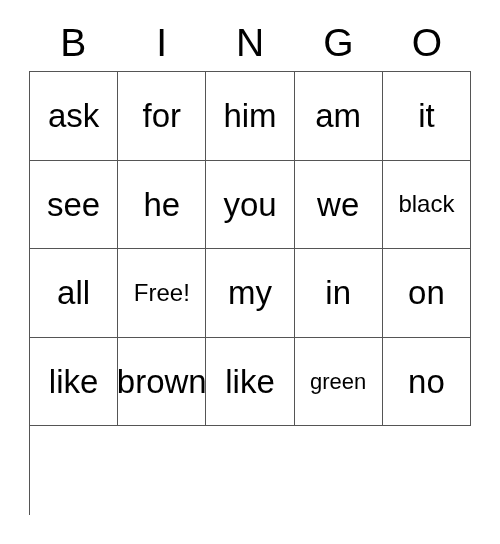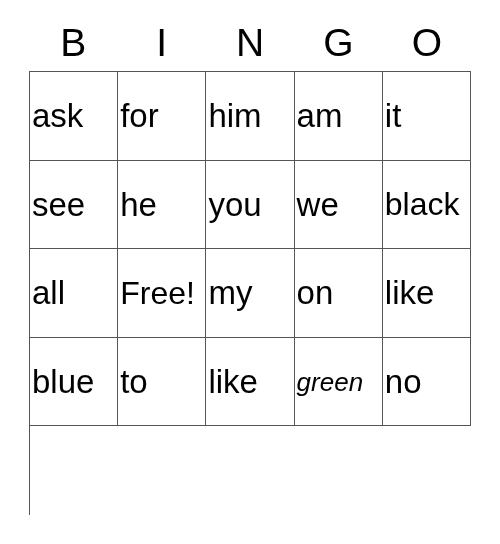--- a/index.html
+++ b/index.html
@@ -47,34 +47,34 @@
     grid-template-rows: repeat(5, 88.6px);
     border-top: 1px solid #555555;
     border-left: 1px solid #555555;
     box-sizing: border-box;
   }
   .cell {
     border-right: 1px solid #555555;
     border-bottom: 1px solid #555555;
     display: flex;
     align-items: center;
-    justify-content: flex-start;
+    justify-content: center;
     box-sizing: border-box;
     overflow: hidden;
     padding: 0 2px;
   }
   .cell-text {
     font-size: 33px;
     line-height: 1;
     white-space: nowrap;
     color: #000000;
   }
   
-  .cell-text.size-md { font-size: 32px; }
-  .cell-text.size-sm { font-size: 26px; font-style: italic; }
+  .cell-text.size-md { font-size: 24px; }
+  .cell-text.size-sm { font-size: 22px; }
 </style>
 </head>
 <body>
 
 <div id="bingo-card">
 
   <div class="header-row">
     <div class="header-cell">B</div>
     <div class="header-cell">I</div>
     <div class="header-cell">N</div>
@@ -120,30 +120,30 @@
         <span class="cell-text">all</span>
       </div>
     <div class="cell">
         <span class="cell-text size-md">Free!</span>
       </div>
     <div class="cell">
         <span class="cell-text">my</span>
       </div>
 
     <div class="cell">
+        <span class="cell-text">in</span>
+      </div>
+    <div class="cell">
         <span class="cell-text">on</span>
       </div>
     <div class="cell">
         <span class="cell-text">like</span>
       </div>
     <div class="cell">
-        <span class="cell-text">blue</span>
-      </div>
-    <div class="cell">
-        <span class="cell-text">to</span>
+        <span class="cell-text">brown</span>
       </div>
 
     <div class="cell">
         <span class="cell-text">like</span>
       </div>
     <div class="cell">
         <span class="cell-text size-sm">green</span>
       </div>
     <div class="cell">
         <span class="cell-text">no</span>

